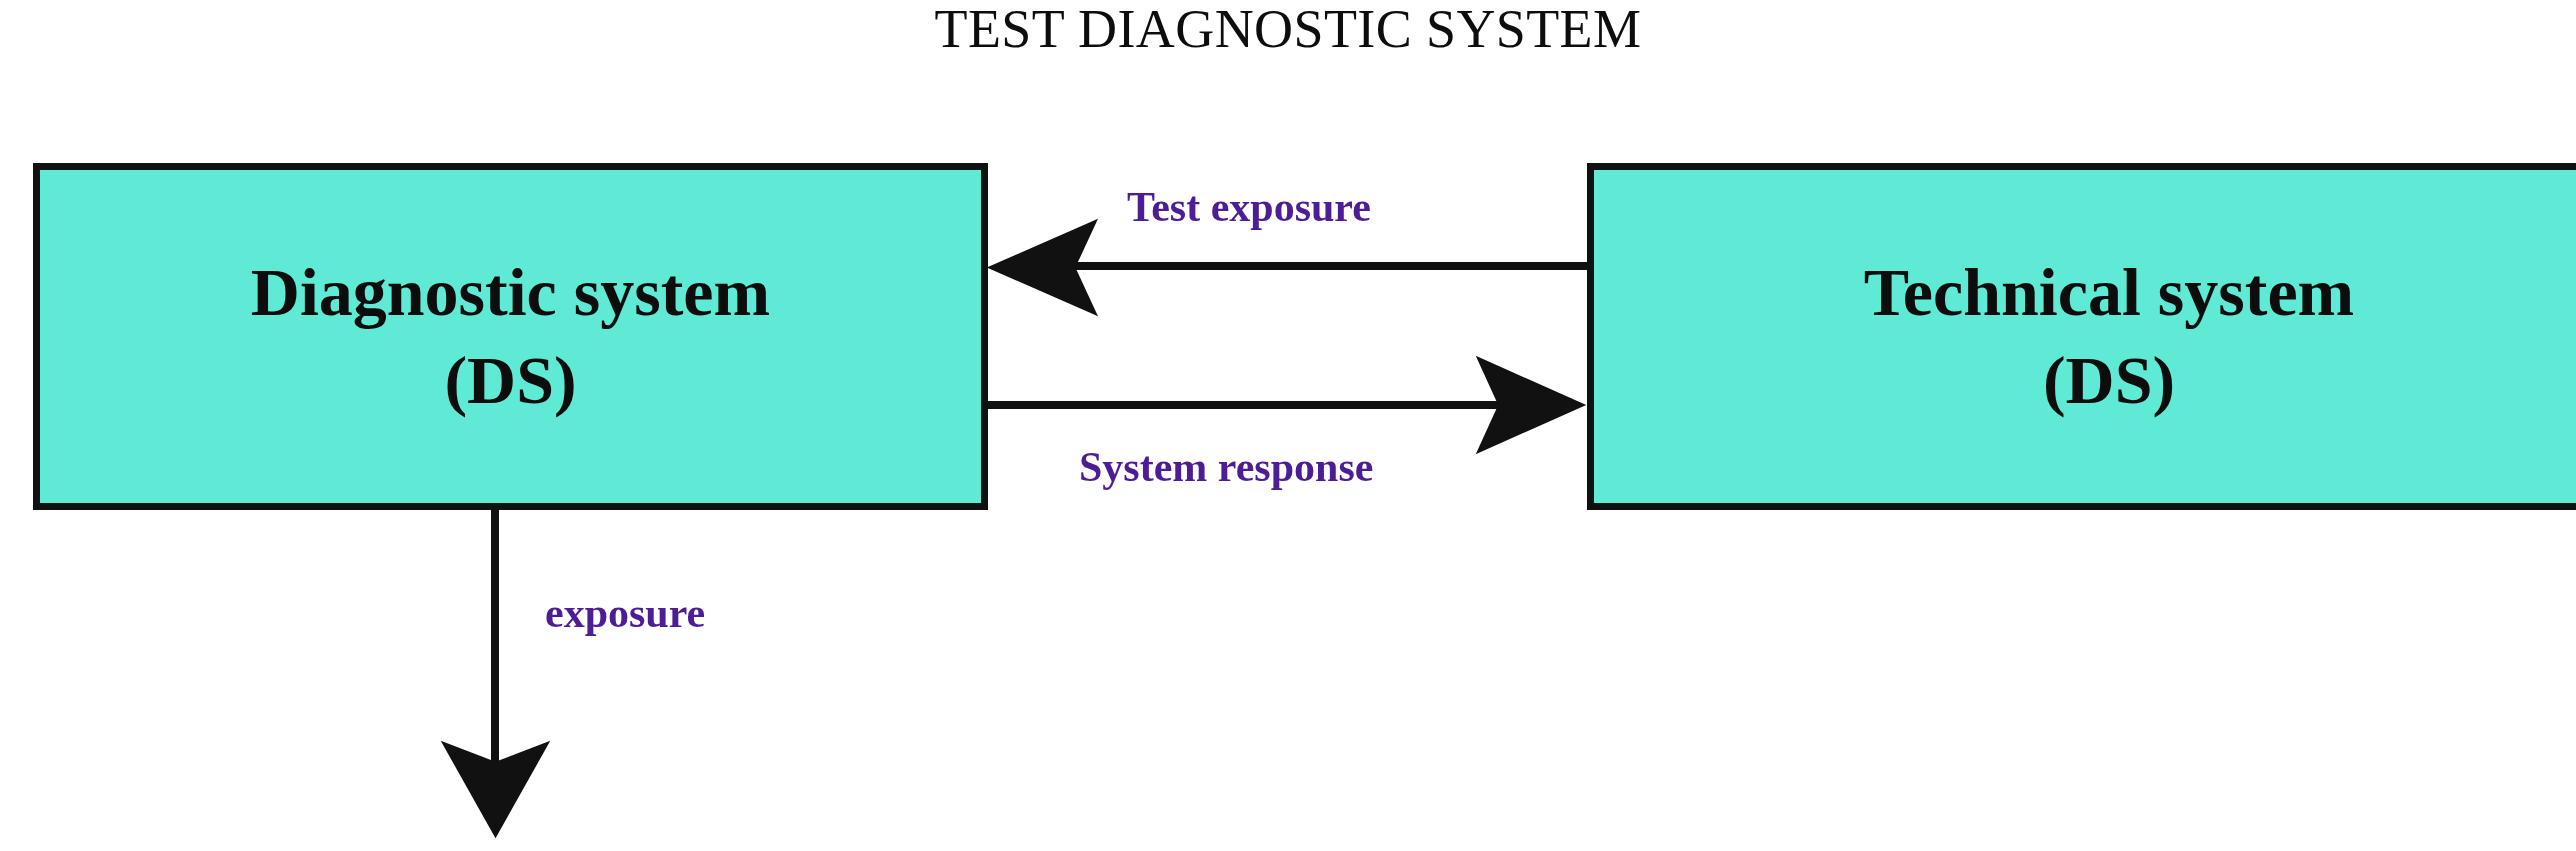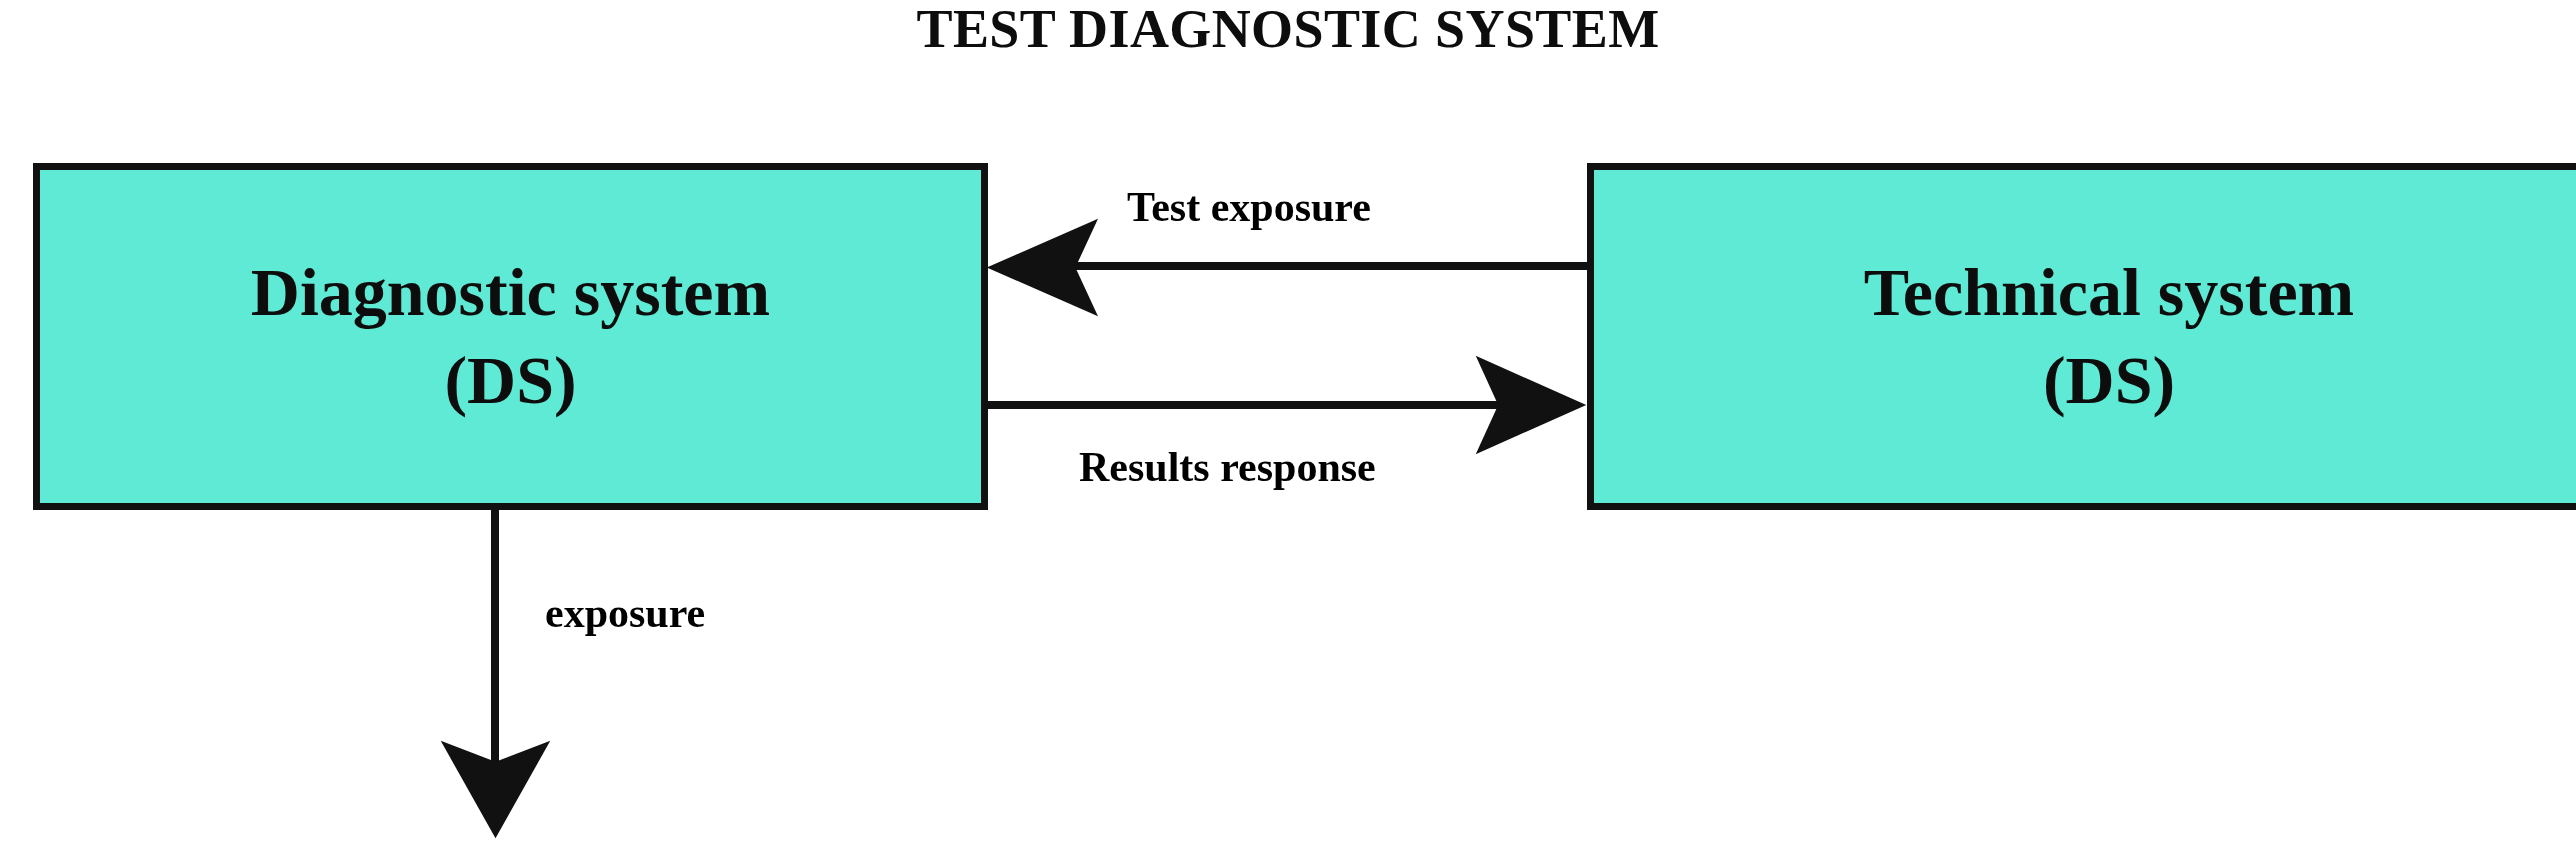--- a/index.html
+++ b/index.html
@@ -22,21 +22,21 @@
   }
 
   
   .diagram-title {
     position: absolute;
     left: 0;
     top: 1.7px;
     width: 2576px;
     text-align: center;
     font-size: 54px;
-    font-weight: bold;
+    font-weight: normal;
     letter-spacing: 0.4px;
     line-height: 1.0;
     white-space: nowrap;
     color: #0d0d0d;
   }
 
   
   .sys-box {
     position: absolute;
     box-sizing: border-box;
@@ -122,21 +122,21 @@
     height: 101px;
   }
 
   
   .edge-label {
     position: absolute;
     font-size: 42px;
     font-weight: bold;
     line-height: 1.12;
     white-space: nowrap;
-    color: #000000;
+    color: #4c1d95;
   }
   #label-test-exposure {
     left: 1127px;
     top: 184px;
   }
   #label-system-response {
     left: 1079px;
     top: 444px;
   }
   #label-results {
@@ -171,21 +171,21 @@
     </svg>
   </div>
   <div class="edge-label" id="label-test-exposure">Test exposure</div>
 
   <div class="h-line" id="line-system-response"></div>
   <div class="arrowhead" id="arrow-system-response">
     <svg width="114" height="102" viewBox="0 0 132 118" xmlns="http://www.w3.org/2000/svg">
       <path d="M 130 59 L 2 2 L 28 59 L 2 116 Z" fill="#111111"></path>
     </svg>
   </div>
-  <div class="edge-label" id="label-system-response">Results response</div>
+  <div class="edge-label" id="label-system-response">System response</div>
 
   <div class="v-line" id="line-results"></div>
   <div class="arrowhead" id="arrow-results">
     <svg width="113" height="101" viewBox="0 0 130 116" xmlns="http://www.w3.org/2000/svg">
       <path d="M 65 114 L 2 2 L 65 26 L 128 2 Z" fill="#111111"></path>
     </svg>
   </div>
   <div class="edge-label" id="label-results">
     <span class="l2">exposure</span>
   </div>

